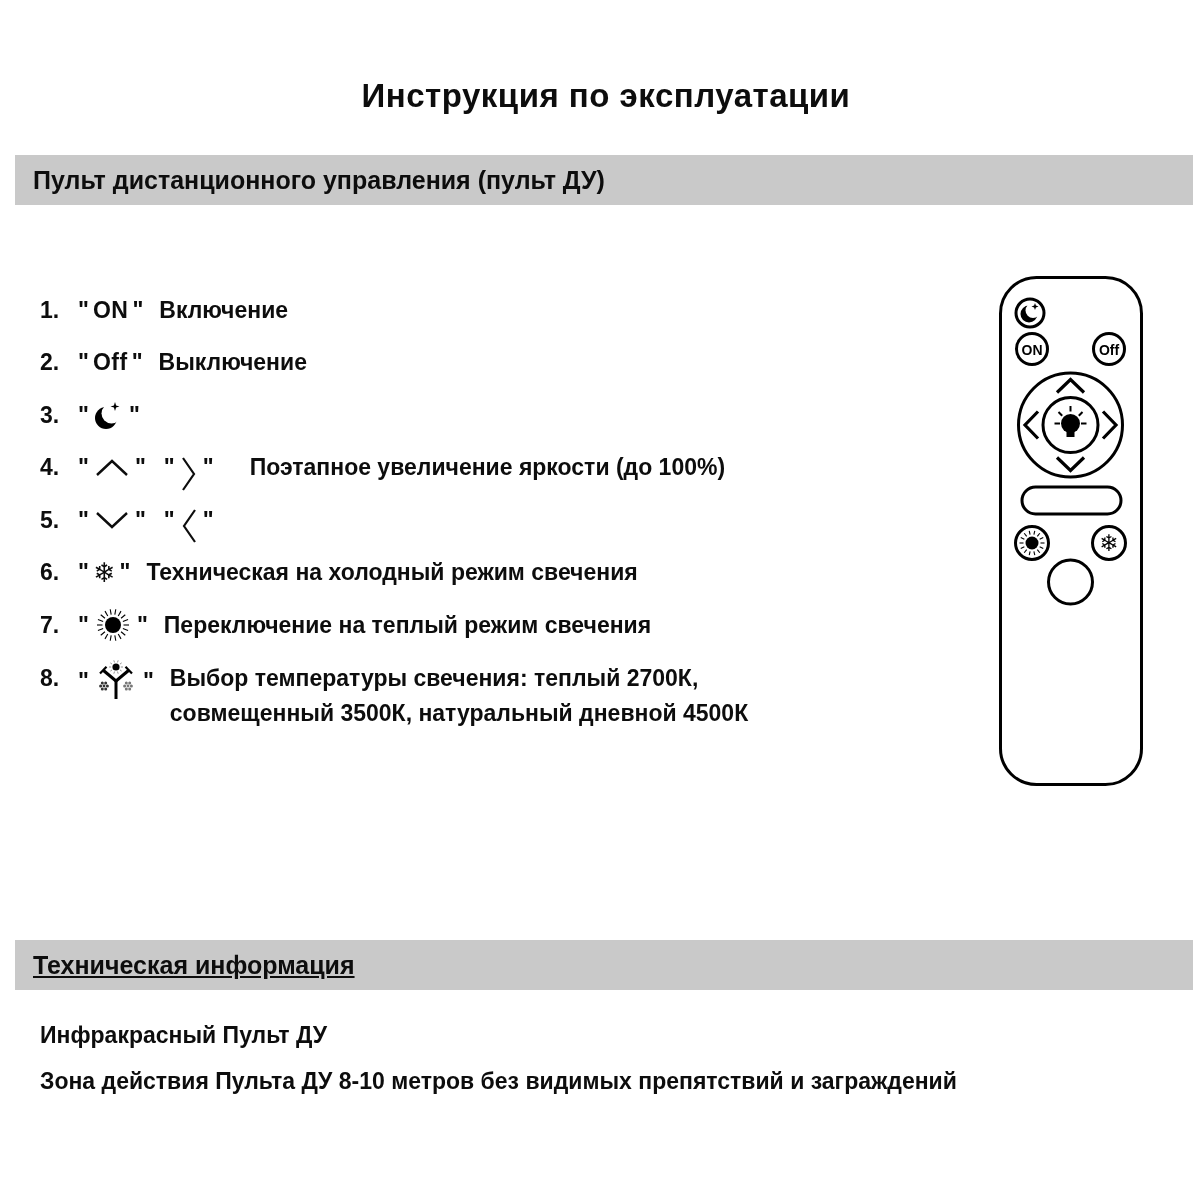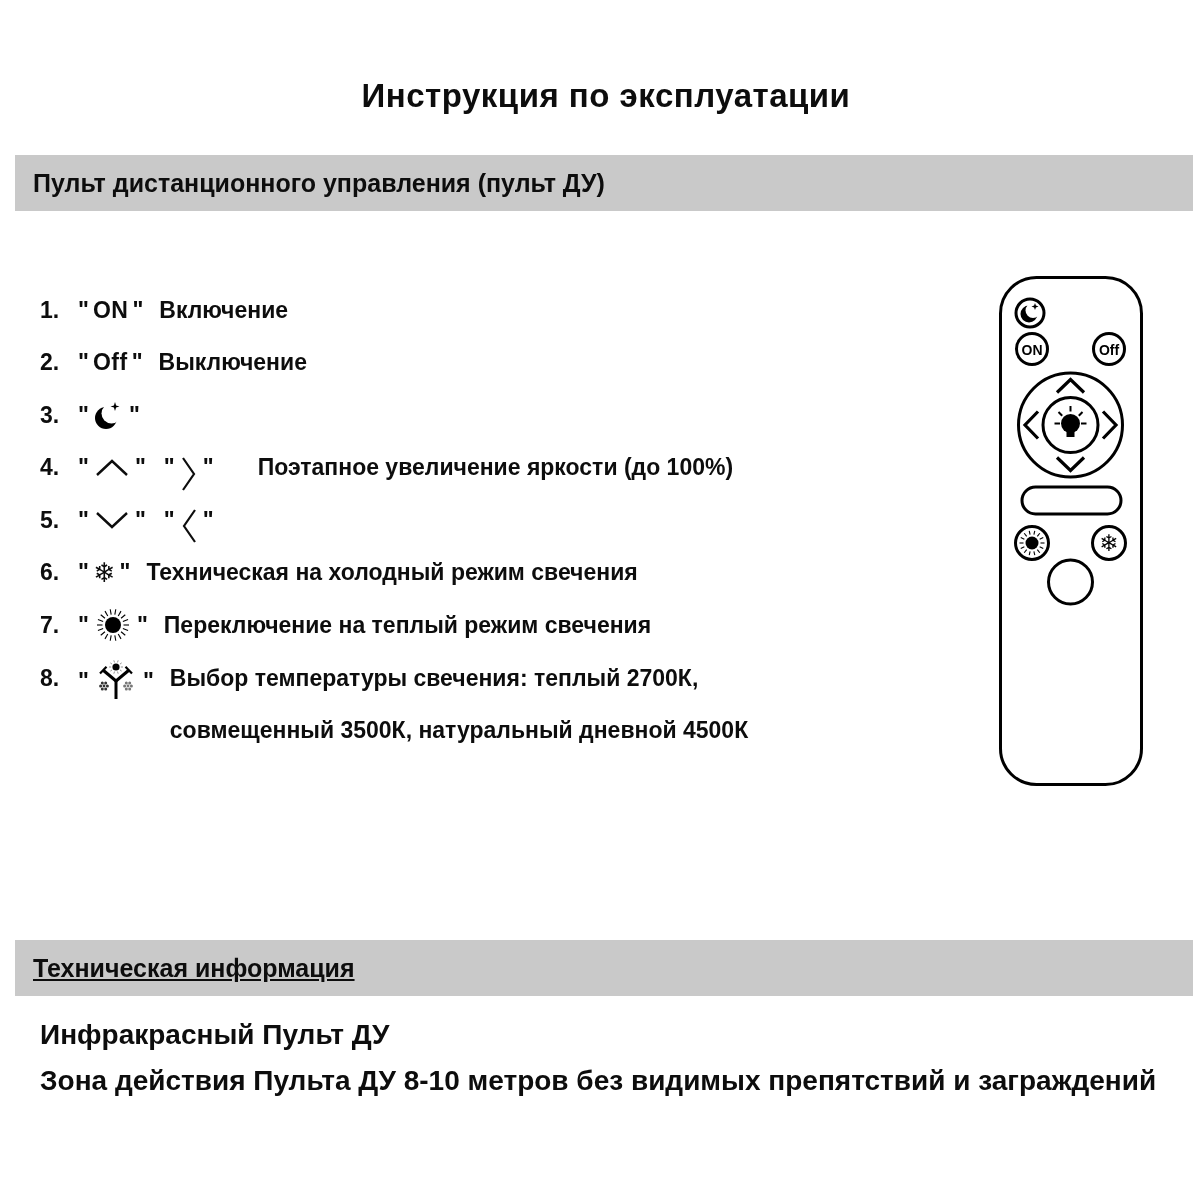--- a/index.html
+++ b/index.html
@@ -11,21 +11,21 @@
     position:relative;
     overflow:hidden;
   }
   .page-title{
     position:absolute;top:71px;left:0;width:1200px;
     text-align:center;
     font-size:33px;font-weight:bold;margin:6px;
     letter-spacing:0.5px;
   }
   .section-bar{
-    position:absolute;left:15px;width:1178px;height:56px;
+    position:absolute;left:15px;width:1178px;height:50px;
     display:flex;align-items:center;
     box-sizing:border-box;padding-left:18px;
     font-size:25px;font-weight:bold;
   }
   #bar-remote{top:155px;}
   #bar-tech{top:940px;text-decoration:underline;}
   #list{position:absolute;left:40px;top:290px;}
   .item{
     display:flex;align-items:center;
     height:40px;margin-bottom:12.5px;
@@ -38,29 +38,29 @@
   .qtext{letter-spacing:0.5px;}
   .qgroup{display:flex;align-items:center;}
   .qgroup.second{margin-left:10px;}
   .icon{display:inline-flex;align-items:center;justify-content:center;}
   .icon svg{display:block;}
   .snow{
     font-family:"DejaVu Sans", sans-serif;
     font-size:27px;font-weight:bold;line-height:28px;
   }
   .desc{margin-left:12px;}
-  .qgroup.second + .desc{margin-left:40px;}
+  .qgroup.second + .desc{margin-left:32px;}
   .desc .line2{margin-top:6px;}
   .item.multiline .desc{line-height:40px;}
-  .item.multiline .desc .line2{margin-top:17px;line-height:30px;}
+  .item.multiline .desc .line2{margin-top:0;line-height:30px;}
   .item.multiline .icon{margin-top:2px;}
   #remote{position:absolute;left:999px;top:276px;}
   #tech-lines{position:absolute;left:40px;top:1022px;}
   .tech-line{
-    font-size:28px;font-weight:bold;
+    font-size:23px;font-weight:bold;
     height:26px;line-height:26px;
     margin-bottom:20px;white-space:nowrap;
   }
 </style>
 </head>
 <body style="color: rgb(13, 13, 13);">
 
 <h1 class="page-title">Инструкция по эксплуатации</h1>
 
 <div class="section-bar" id="bar-remote" style="background: rgb(201, 201, 201);">

